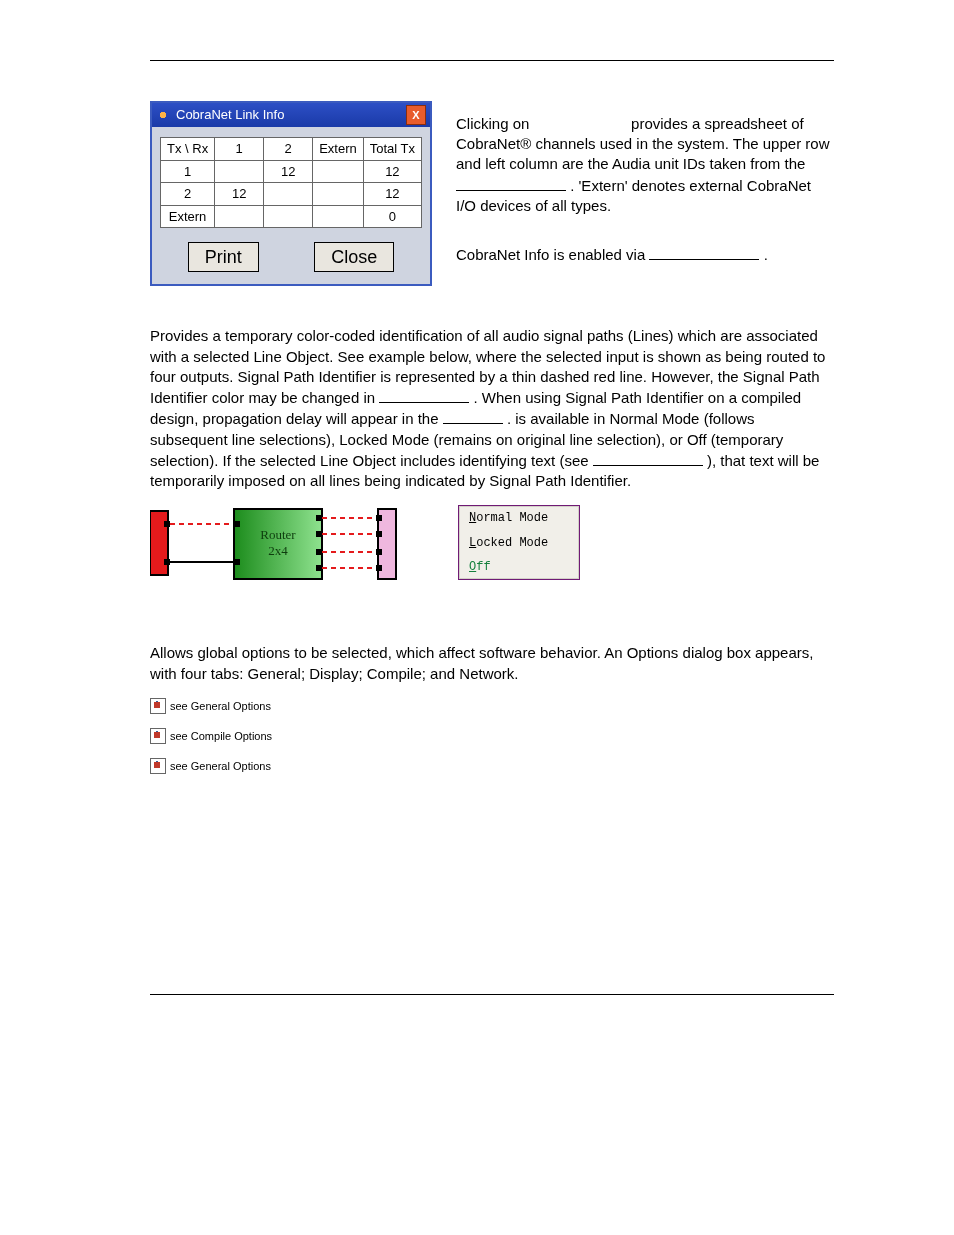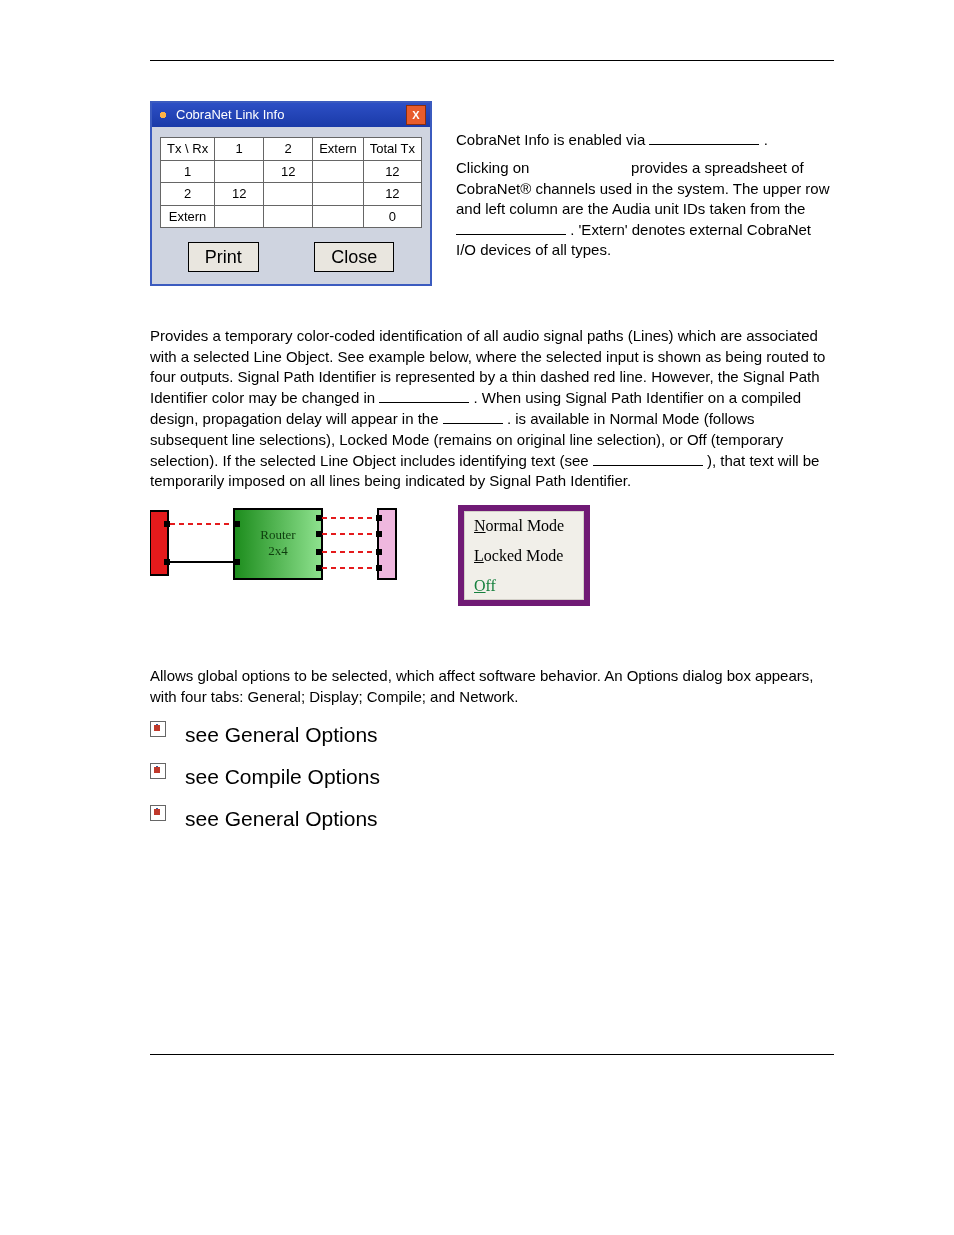--- a/index.html
+++ b/index.html
@@ -1,45 +1,45 @@
 <!DOCTYPE html>
 <html><head>
 <meta charset="utf-8">
 <style>
   html,body{margin:0;padding:0;background:#fff;color:#000;font-family:Arial,Helvetica,sans-serif;font-size:15px;line-height:1.35}
   .page{width:954px;margin:0 auto;padding:60px 0 80px;position:relative;box-sizing:border-box}
   .content{margin:0 120px 0 150px}
   hr.rule{border:none;border-top:1px solid #000;margin:0 120px 40px 150px}
-  .top-row{display:flex;gap:24px;align-items:flex-start;margin-bottom:40px}
+  .top-row{display:flex;gap:24px;align-items:center;margin-bottom:40px}
   .win{border:2px solid #3b5bbf;background:#cfd4e0}
   .titlebar{height:24px;background:linear-gradient(#2d4fc5,#1a3aa8);display:flex;align-items:center;color:#fff;font-family:"Comic Sans MS","Trebuchet MS",sans-serif;font-size:13px;padding:0 4px}
   .spark{width:14px;height:14px;background:radial-gradient(circle at 50% 50%,#ffb347 30%,#c96a00 31%,transparent 32%);display:inline-block;margin-right:6px}
   .closeicon{width:18px;height:18px;background:#e85c2c;border:1px solid #8a2d0e;display:flex;align-items:center;justify-content:center;color:#fff;font-size:11px;font-weight:bold}
   .winbody{background:#cfd4e0;padding:10px 8px 12px}
   table.grid{border-collapse:collapse;background:#15803d;font-family:"Comic Sans MS","Trebuchet MS",sans-serif;font-size:13px;color:#000}
   table.grid td,table.grid th{border:1px solid #666;padding:2px 6px;text-align:center;min-width:36px;background:#fff}
   table.grid th{font-weight:normal}
   .btnrow{display:flex;justify-content:space-around;margin-top:14px}
   .btn95{border:1px solid #000;background:#e9e6df;padding:2px 16px;font-family:Tahoma,Arial;font-size:18px}
   .rtext{flex:1;font-size:15px}
   .rtext p{margin:0 0 8px}
   a.ulink{color:#000;text-decoration:underline}
   .spacer-link{display:inline-block;border-bottom:1px solid #000;width:90px;height:1em;vertical-align:baseline}
   .spacer-link.sm{width:60px}
   .spacer-link.lg{width:110px}
   .section{margin:24px 0 10px}
   .para{font-size:15px;margin:0 0 6px}
   .diagram-row{display:flex;gap:60px;align-items:flex-start;margin-top:14px}
   svg.router{display:block}
-  .menu{border:6px solid #701a75;background:#f1efe9;font-family:Liberation Serif, serif;font-size:16px;width:120px;box-shadow:0 0 0 1px #d3d0c8 inset}
+  .menu{border:1px solid #701a75;background:#f1efe9;font-family:Liberation Mono, monospace;font-size:12px;width:120px;box-shadow:0 0 0 1px #d3d0c8 inset}
   .menu-item{padding:4px 10px}
   .menu-item.disabled{color:#15803d}
   .underline-letter{text-decoration:underline}
   .opt-list{margin:14px 0 0}
-  .opt-item{display:flex;align-items:flex-start;gap:19px;margin:14px 0;font-size:21px}
+  .opt-item{display:flex;align-items:flex-end;gap:4px;margin:14px 0;font-size:11px}
   .opt-icon{width:14px;height:14px;background:#fff;border:1px solid #666;position:relative;display:inline-block}
   .opt-icon::after{content:"";position:absolute;left:3px;top:3px;width:6px;height:6px;background:#c0392b;box-shadow:0 -3px 0 -2px #355e9c}
 </style>
 </head>
 <body>
 
 <div class="page">
   <hr class="rule">
   <div class="content">
 
@@ -85,31 +85,31 @@
           </tbody>
             </table>
           <div class="btnrow">
             <span class="btn95">Print</span>
             <span class="btn95">Close</span>
           </div>
         </div>
       </div>
 
       <div class="rtext">
-        <p style="margin-top:28px">
-          <span>CobraNet Info is enabled via </span>
-          <span class="spacer-link lg"></span>
-          <span>.</span>
-        </p>
         <p>
           <span>Clicking on </span>
           <a class="ulink" style="visibility:hidden">CobraNet Info</a>
           <span> provides a spreadsheet of CobraNet® channels used in the system. The upper row and left column are the Audia unit IDs taken from the </span>
           <span class="spacer-link lg"></span>
           <span>. 'Extern' denotes external CobraNet I/O devices of all types.</span>
+        </p>
+        <p style="margin-top:28px">
+          <span>CobraNet Info is enabled via </span>
+          <span class="spacer-link lg"></span>
+          <span>.</span>
         </p>
       </div>
     </div>
 
     <div class="section">
       <p class="para">
         <span>Provides a temporary color-coded identification of all audio signal paths (Lines) which are associated with a selected Line Object. See example below, where the selected input is shown as being routed to four outputs. Signal Path Identifier is represented by a thin dashed red line. However, the Signal Path Identifier color may be changed in </span>
         <span class="spacer-link"></span>
         <span>. When using Signal Path Identifier on a compiled design, propagation delay will appear in the </span>
         <span class="spacer-link sm"></span>

